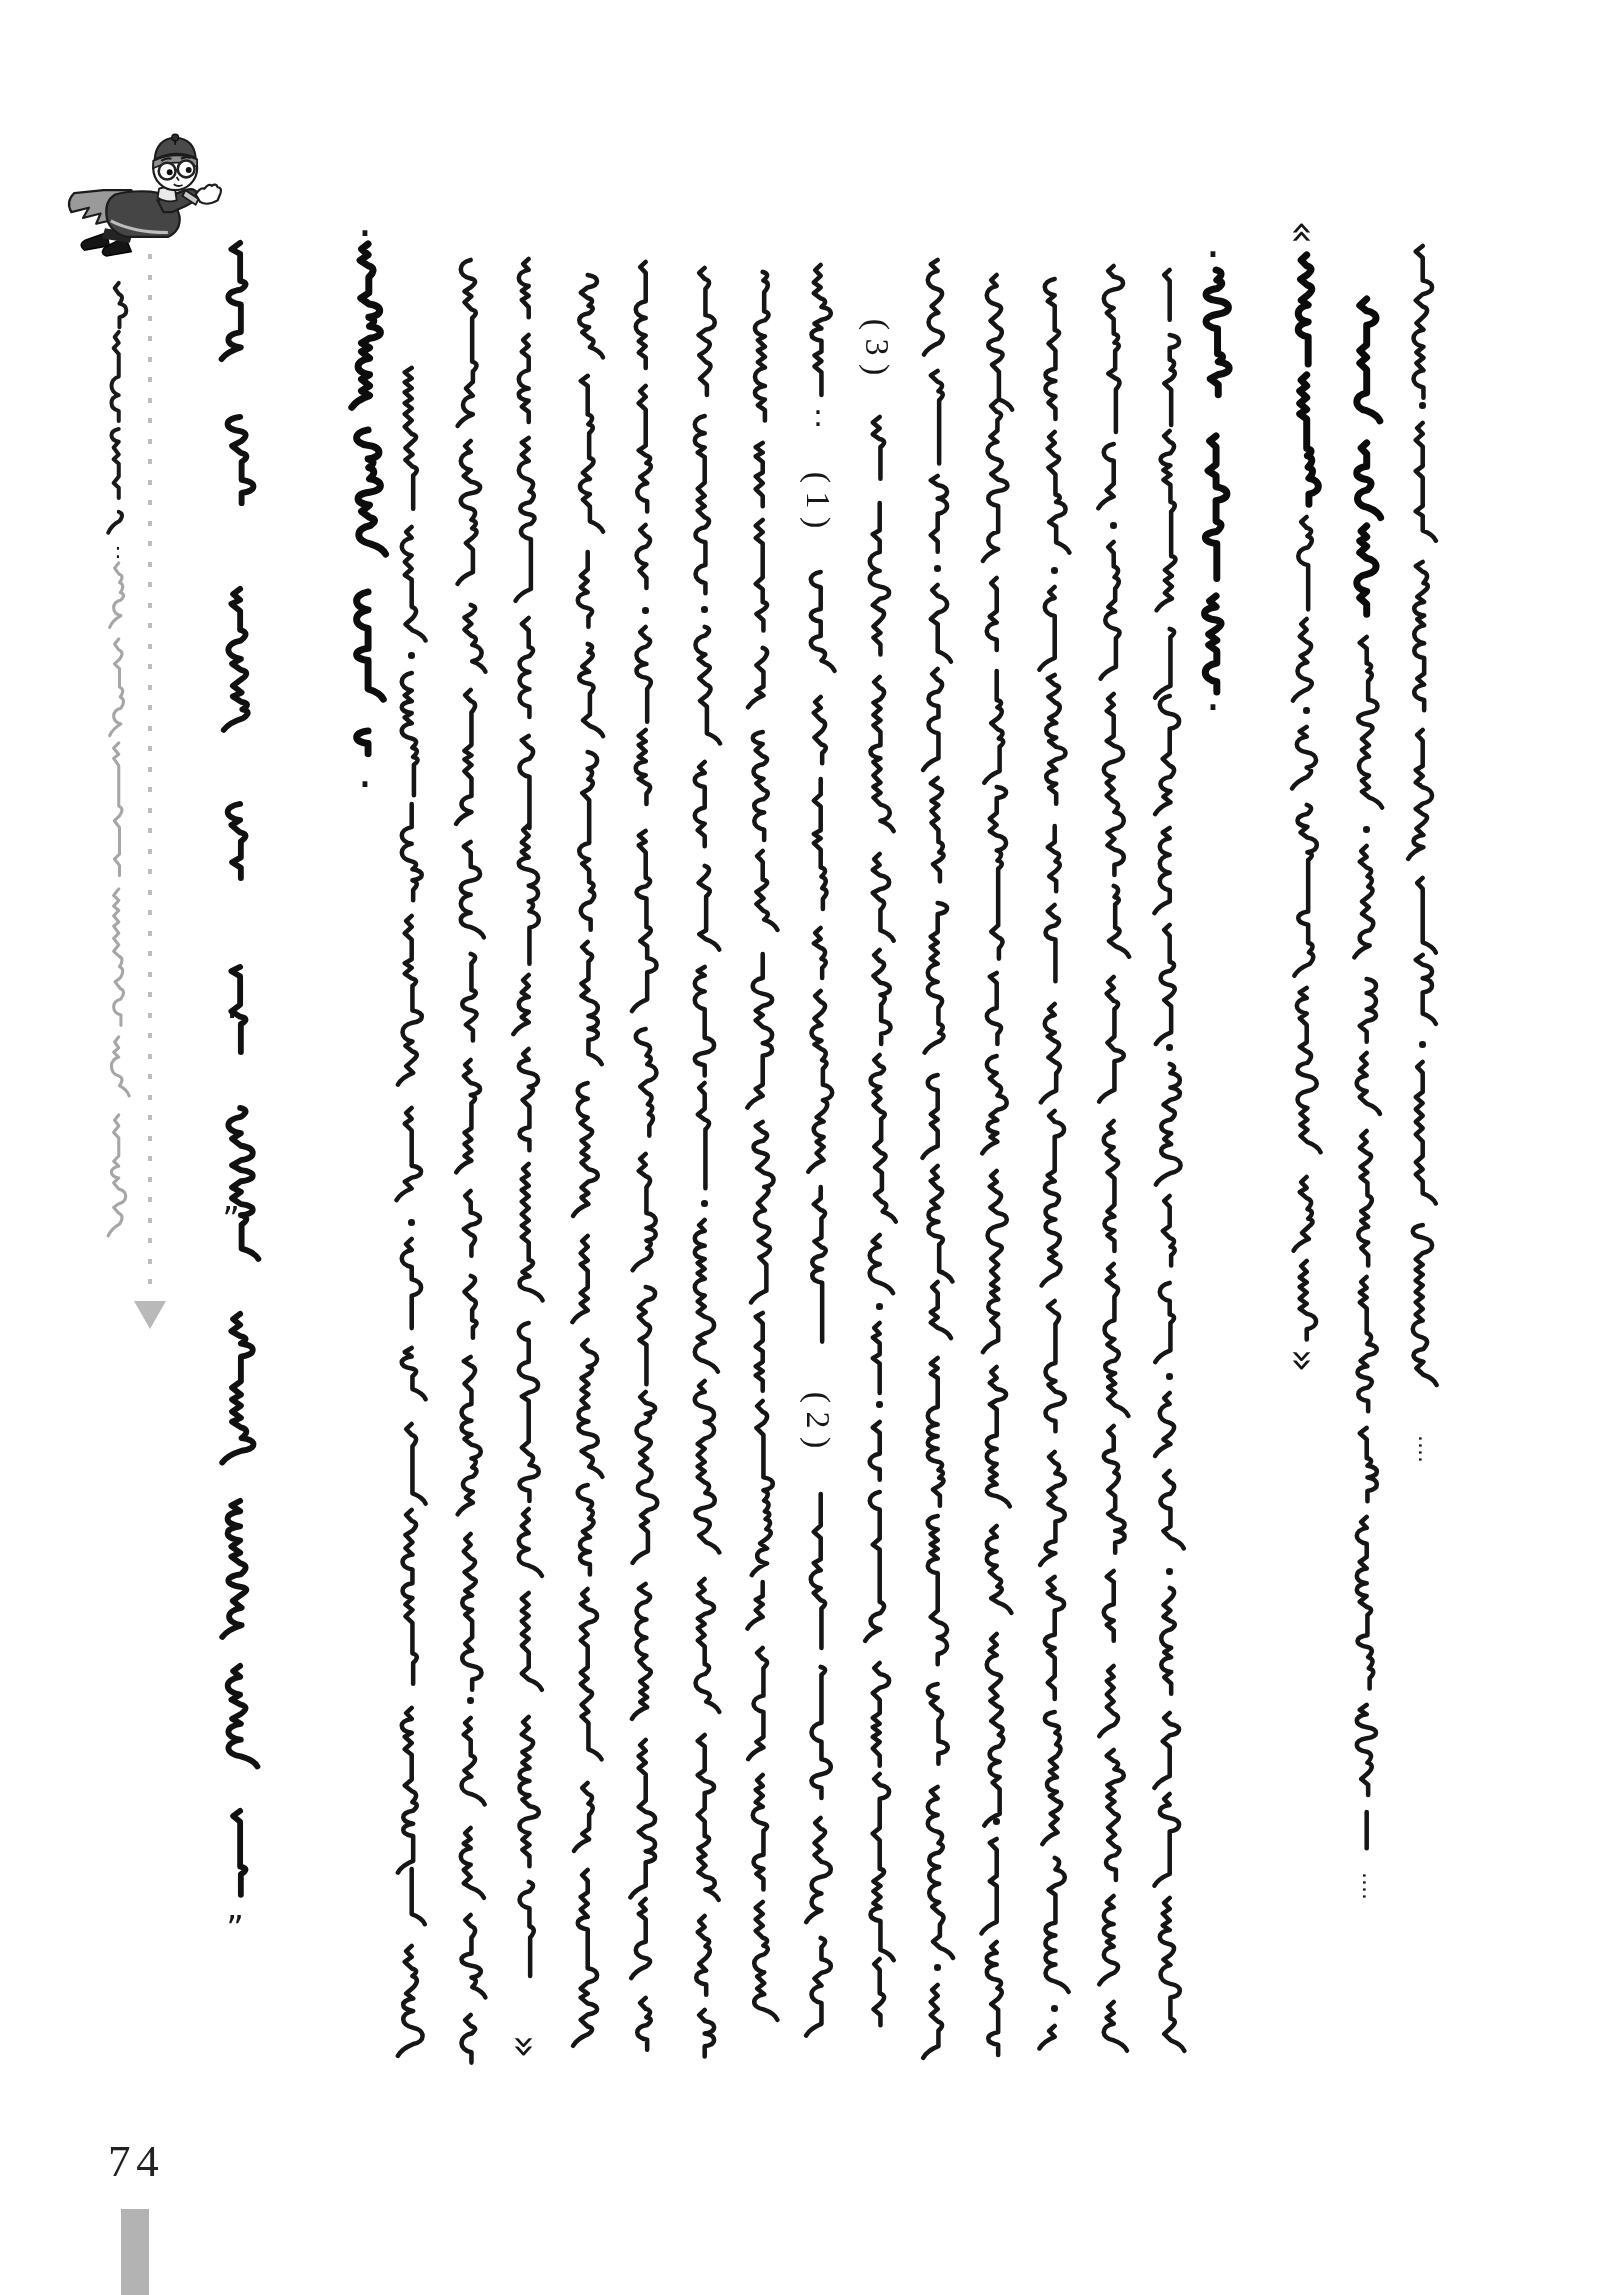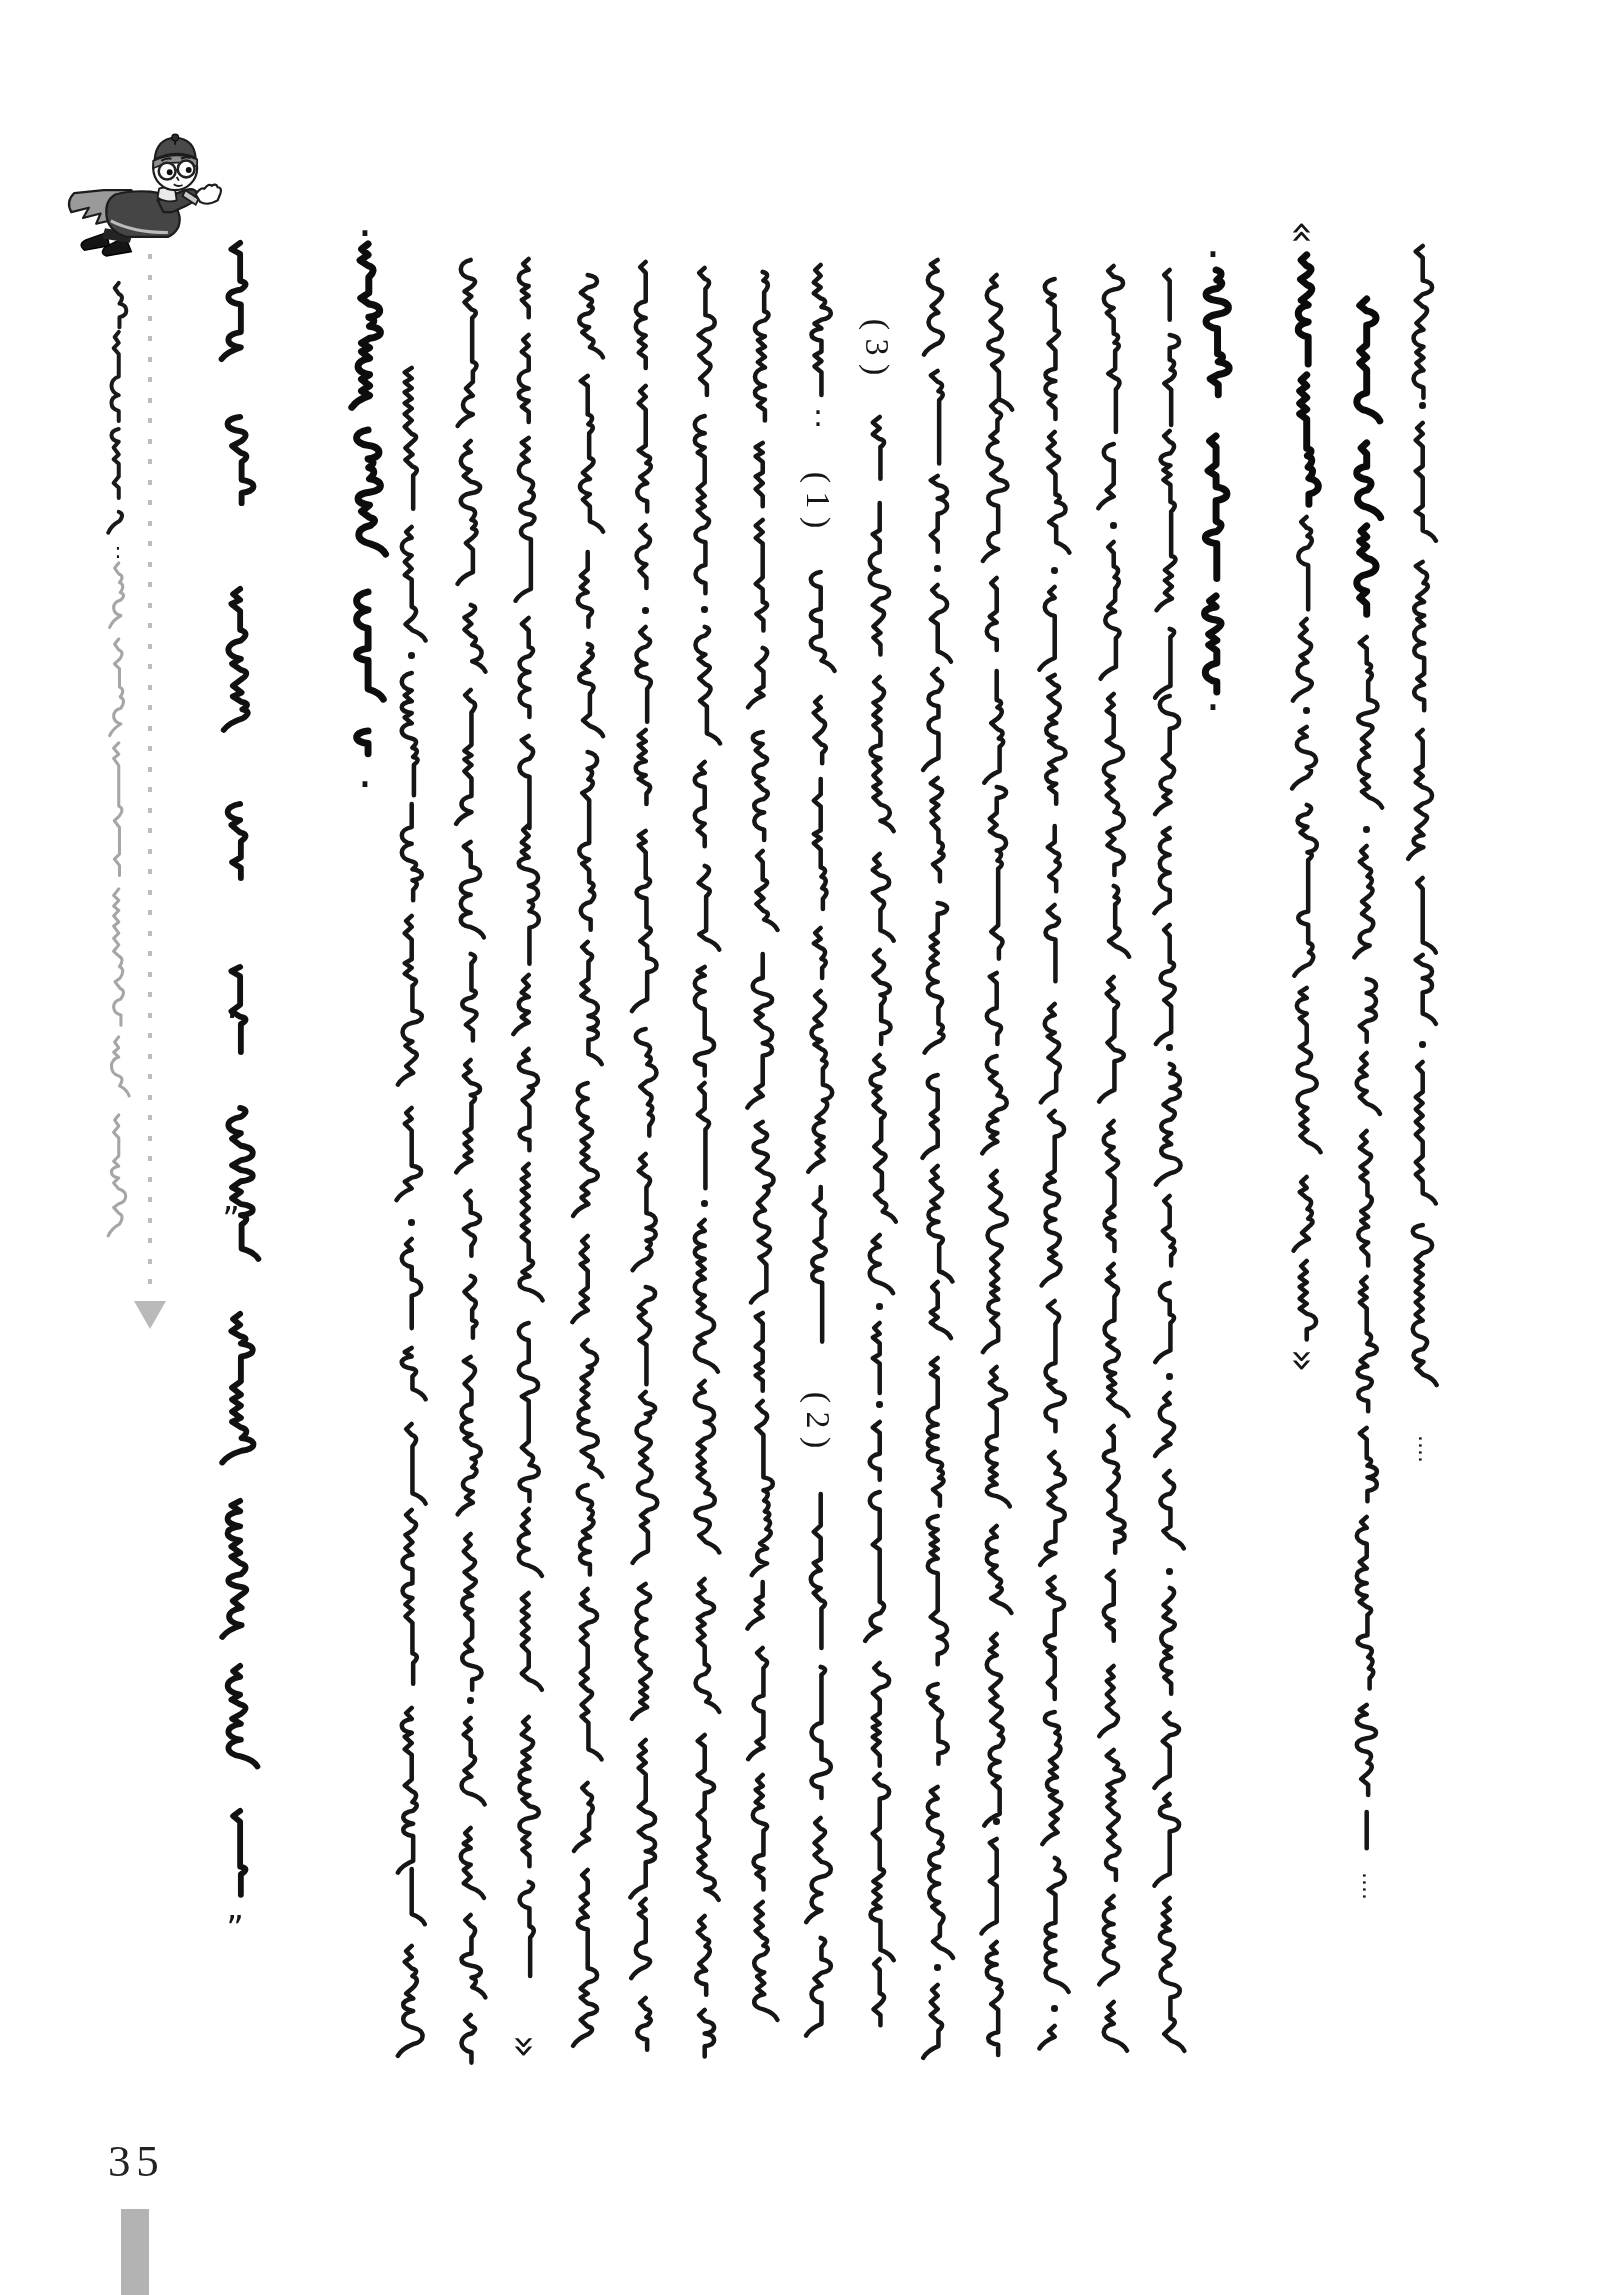--- a/index.html
+++ b/index.html
@@ -931,16 +931,16 @@
         <span class="rot" style="font-size: 22px; font-family: &quot;DejaVu Sans&quot;, sans-serif;">····</span>
       </div>
       <div class="vtok" style="left: 1391px; top: 1425px; width: 58px; height: 47px;">
         <span class="rot" style="font-size: 22px; font-family: &quot;DejaVu Sans&quot;, sans-serif;">····</span>
       </div>
       <div class="vtok" style="left: 1391px; top: 770px; width: 58px; height: 29px;">
         <span style="font-size: 32px; font-family: &quot;DejaVu Sans&quot;, sans-serif;">·</span>
       </div>
     </div>
 
-  <div class="page-number">35</div>
+  <div class="page-number">74</div>
   <div class="footer-bar"></div>
 </div>
 
 
 </body></html>

